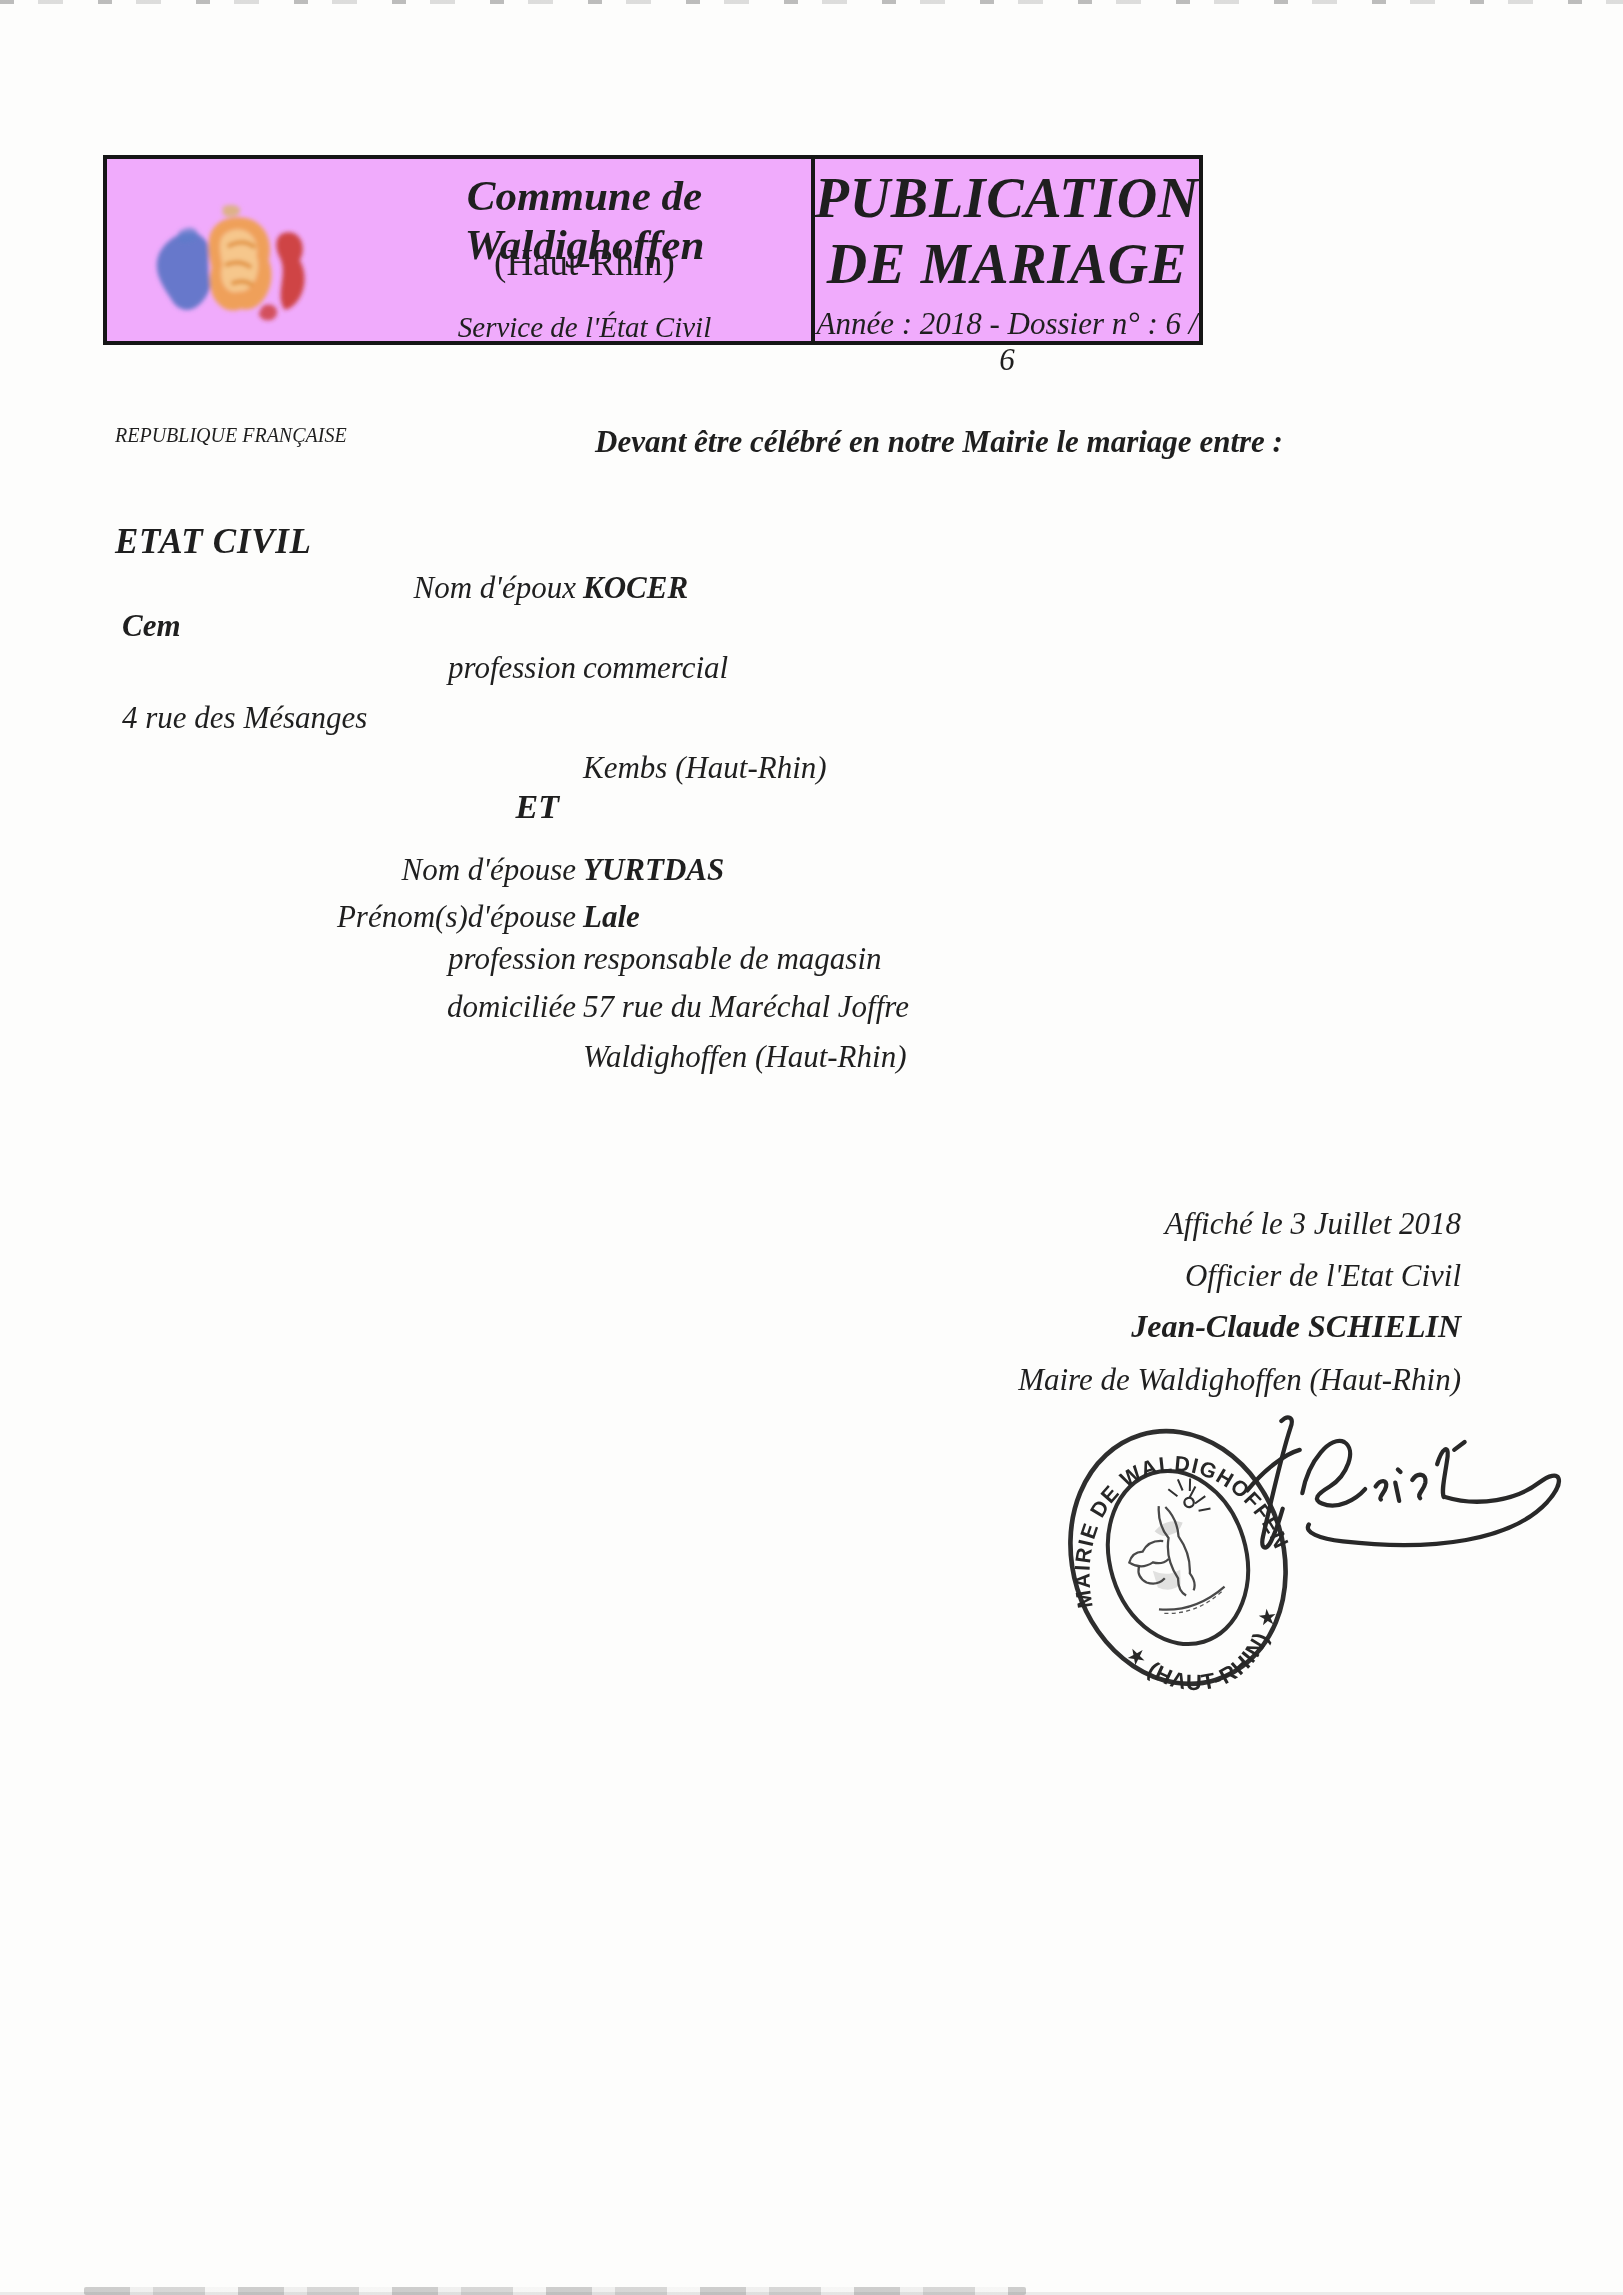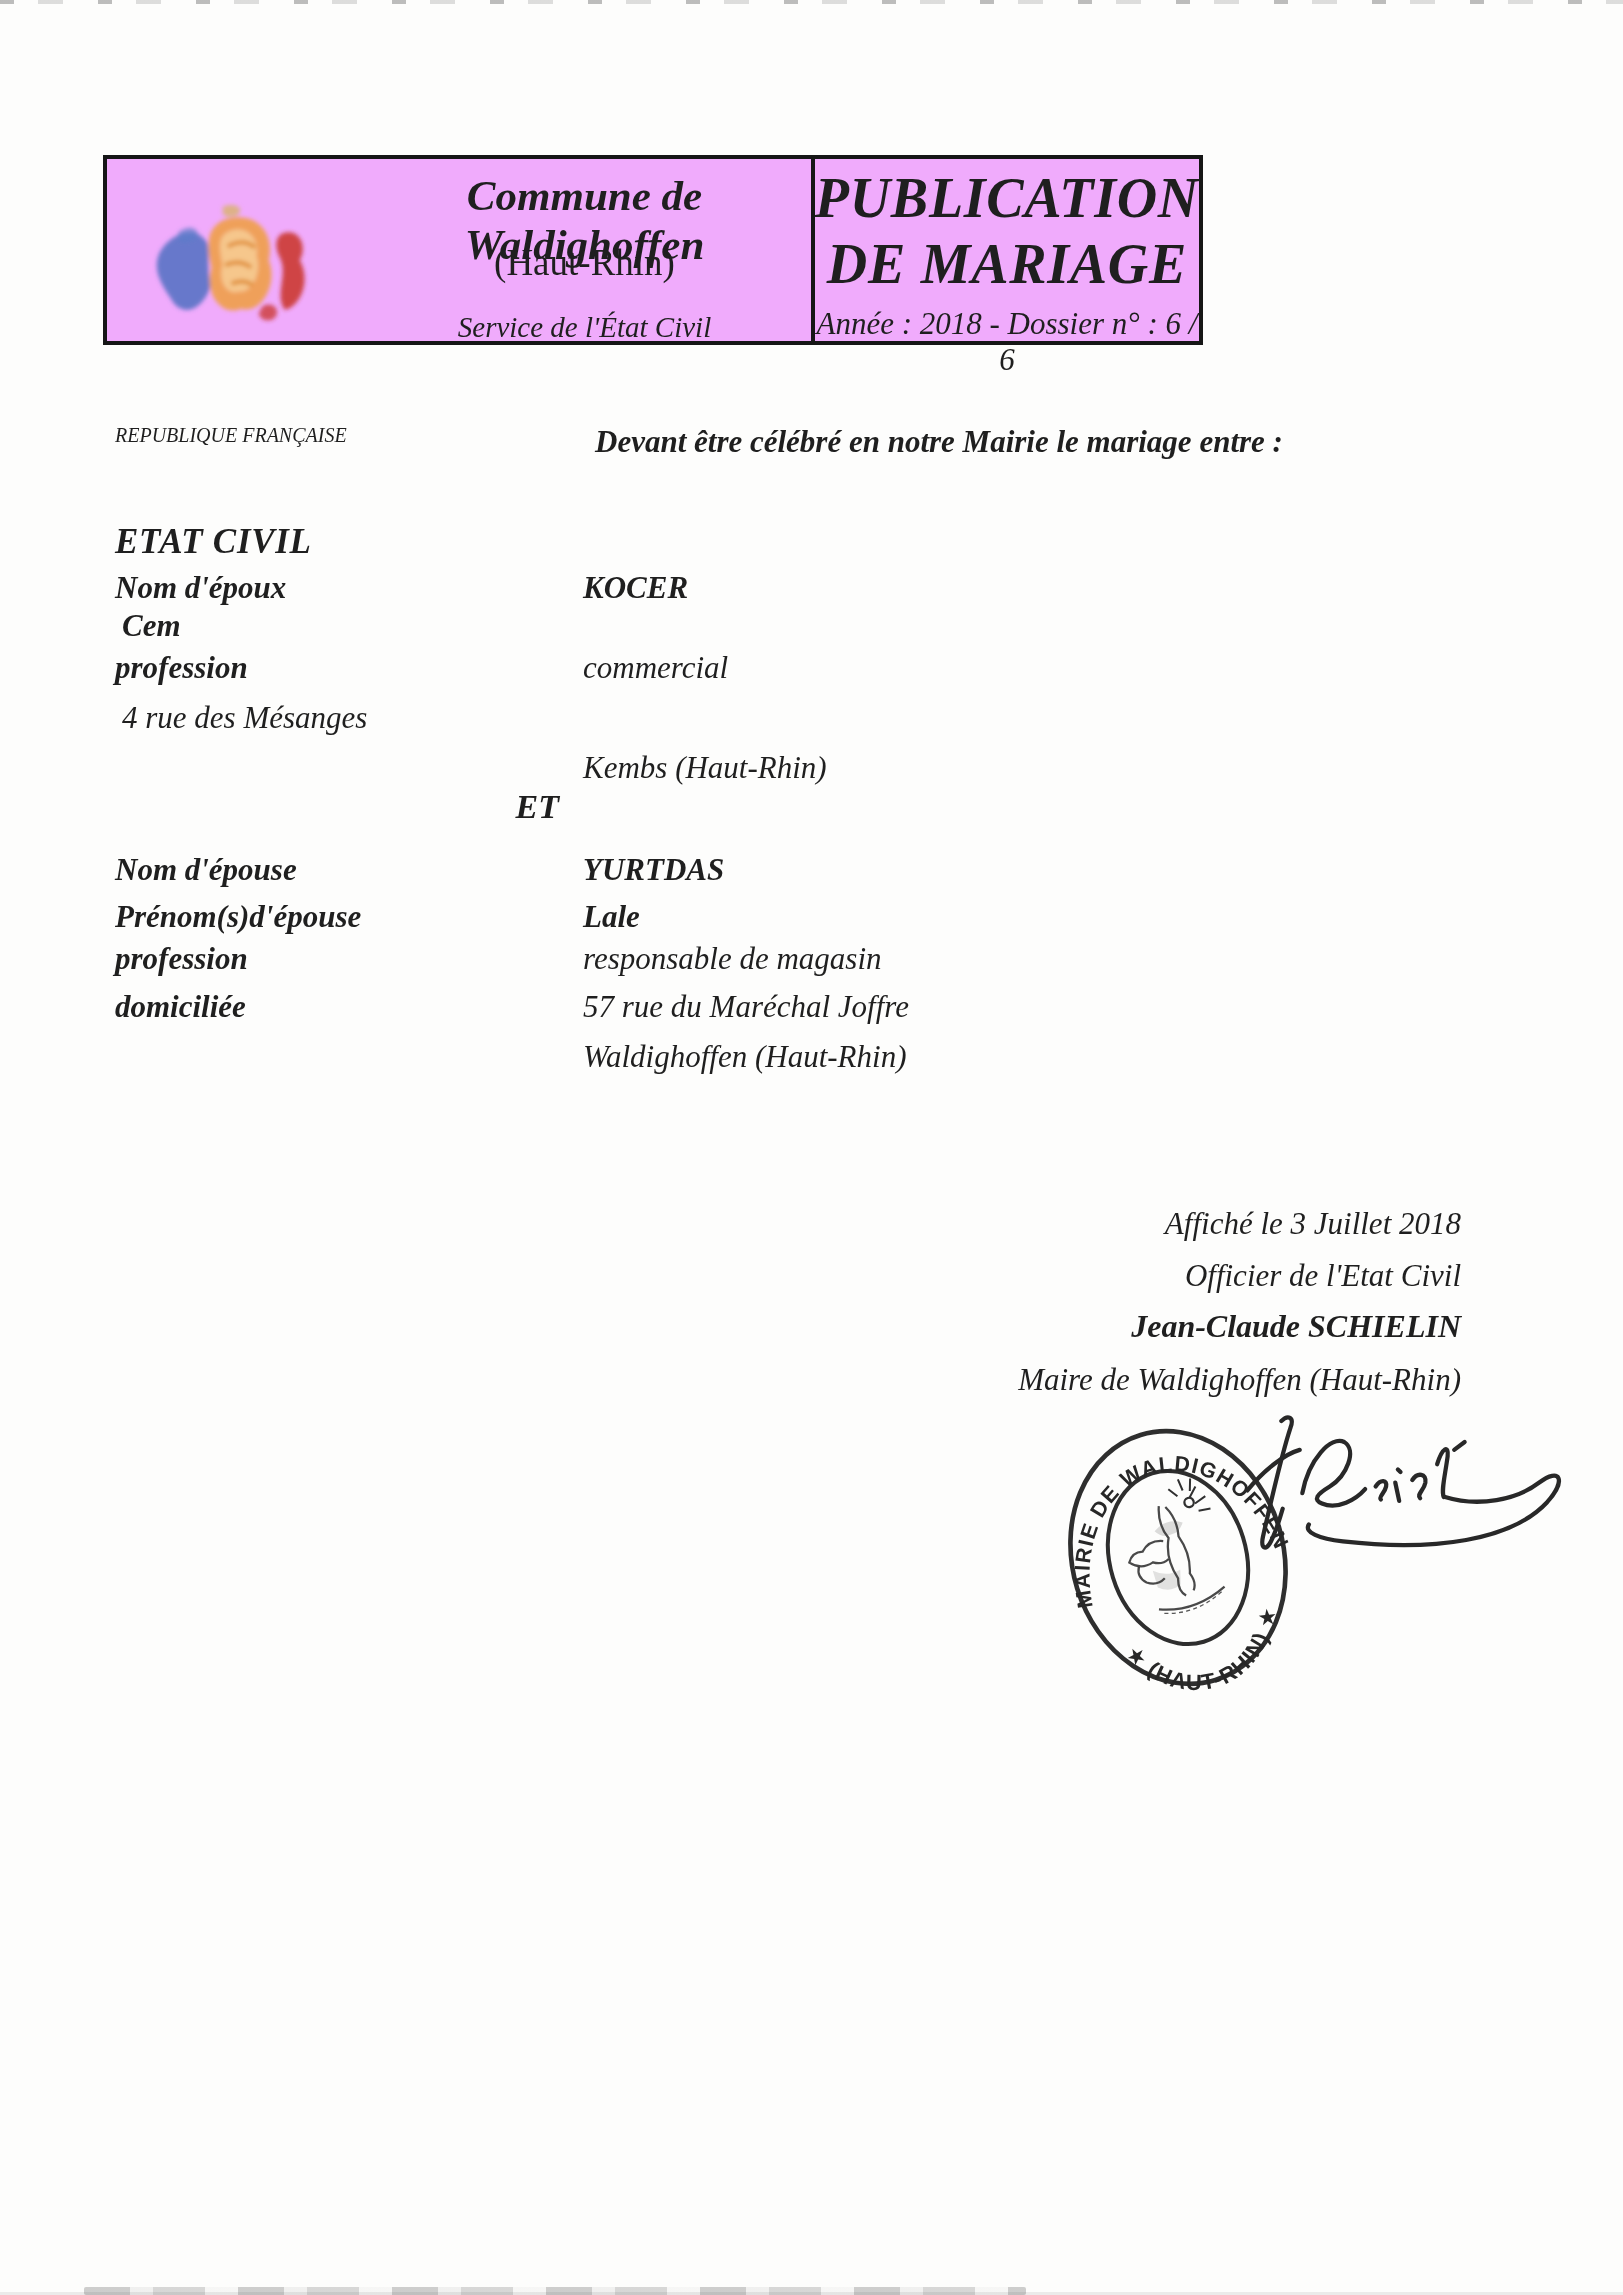--- a/index.html
+++ b/index.html
@@ -33,21 +33,21 @@
   .service{position:absolute;left:242px;top:152px;width:471px;text-align:center;
     font-size:29px;font-style:italic;}
   .pub-title{font-size:56px;line-height:1.18;font-weight:bold;font-style:italic;text-align:center;letter-spacing:0.7px;}
   .dossier{margin-top:9.2px;font-size:31px;font-style:italic;text-align:center;}
   
   .republic{position:absolute;left:115px;top:424px;font-size:20px;font-style:italic;}
   .announcement{position:absolute;left:595px;top:424px;font-size:31px;font-style:italic;font-weight:bold;}
   .etat-civil{position:absolute;left:115px;top:522px;font-size:35px;font-style:italic;font-weight:bold;letter-spacing:0.7px;}
   
   .row{position:absolute;left:115px;display:flex;font-size:31px;font-style:italic;white-space:nowrap;}
-  .row .label{width:461px;text-align:left;font-weight:bold;}
+  .row .label{width:461px;text-align:right;font-weight:normal;}
   .row .value{margin-left:7px;}
   .row .value.strong{font-weight:bold;}
   .et-sep{position:absolute;left:115px;top:788px;width:461px;text-align:right;padding-right:17px;
     font-size:34px;font-style:italic;font-weight:bold;box-sizing:border-box;}
   
   .sig-line{position:absolute;right:162px;text-align:right;font-size:31px;font-style:italic;white-space:nowrap;}
   .sig-line.strong{font-weight:bold;font-size:32px;}
   
   .stamp-svg{position:absolute;left:1032px;top:1404px;width:292px;height:307px;}
   .sign-svg{position:absolute;left:1204px;top:1387px;width:393px;height:216px;}

